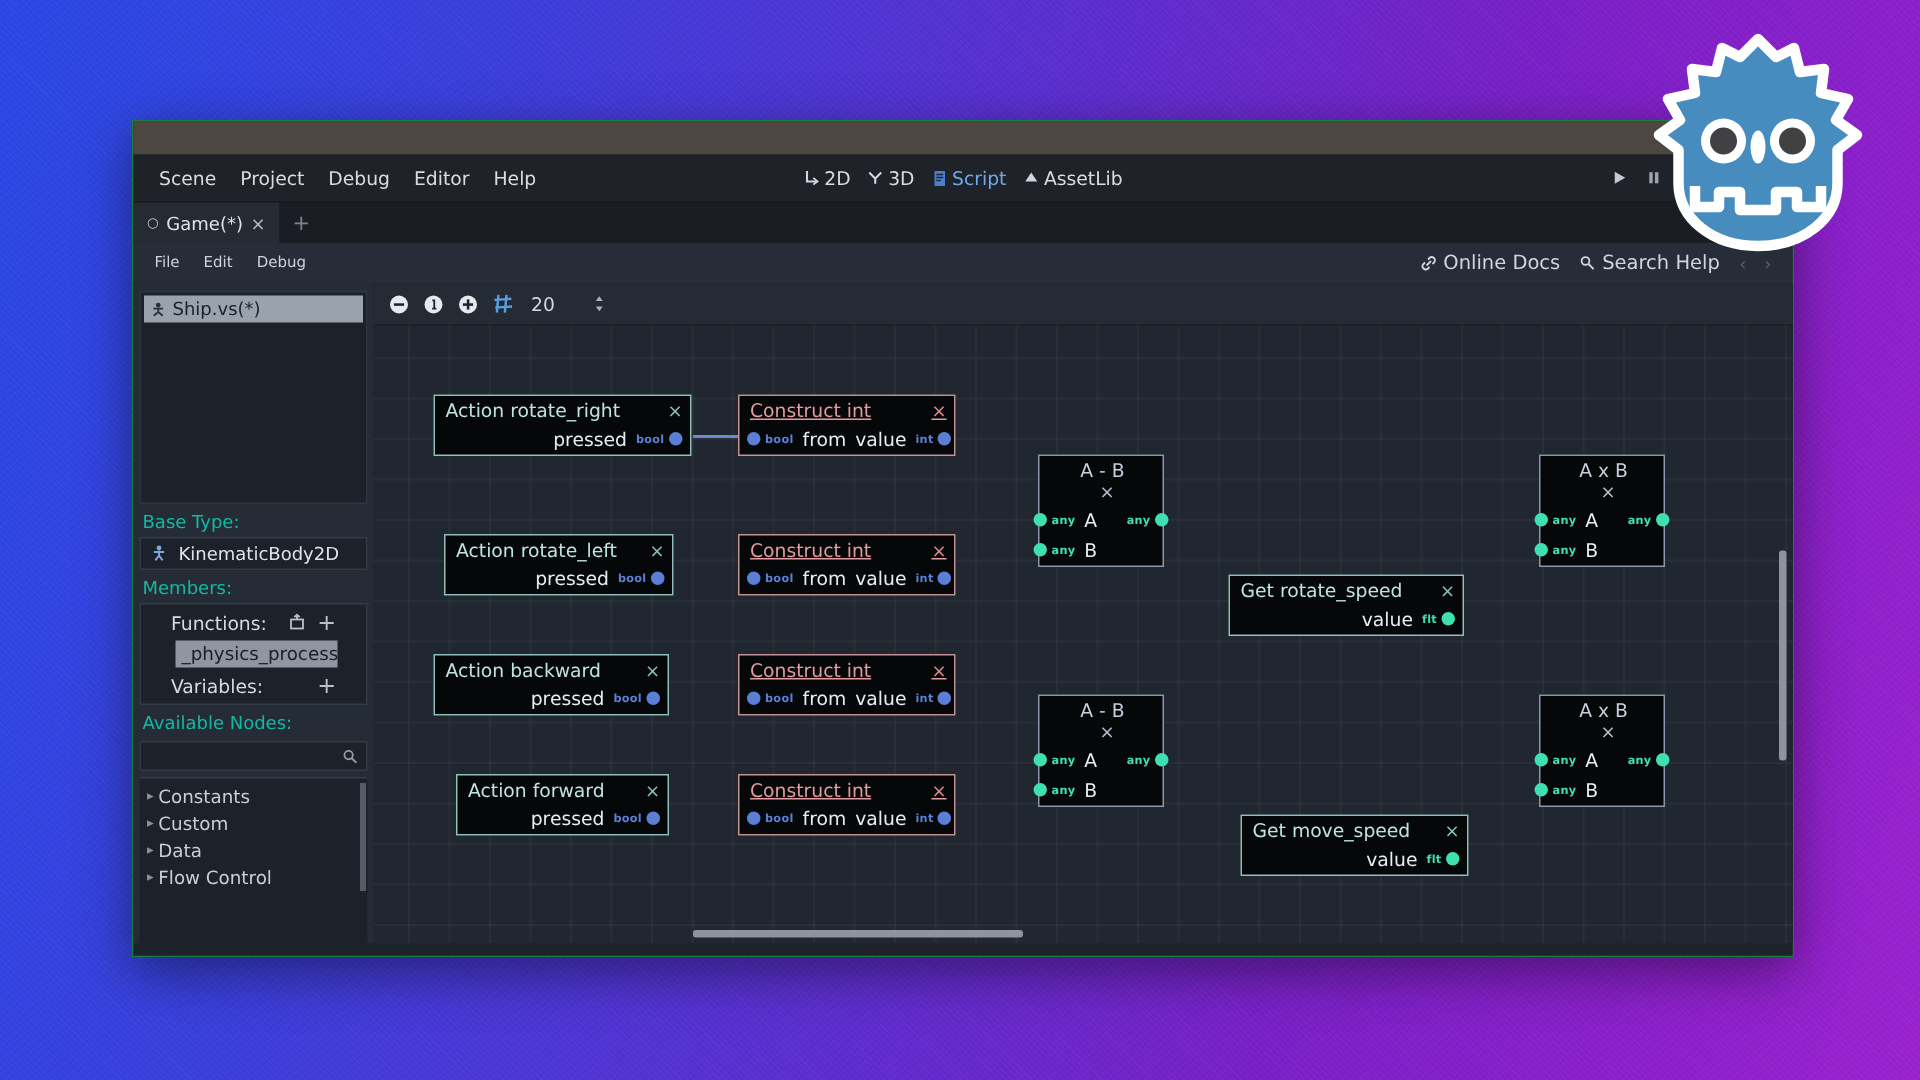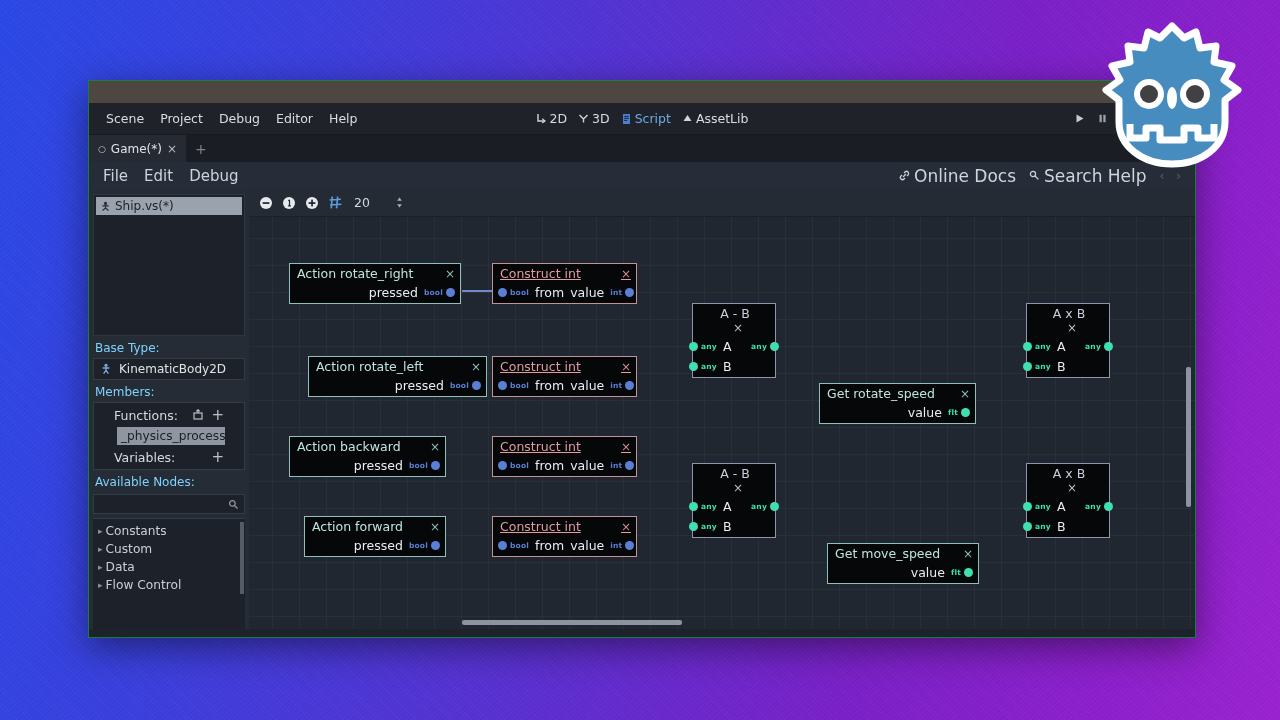--- a/index.html
+++ b/index.html
@@ -68,44 +68,44 @@
     background: #262b33; display: flex; align-items: center; gap: 5px;
     padding: 0 9px; font-size: 12px; color: #dfe3e9;
   }
   #tab-add { display: flex; align-items: center; padding: 0 9px; color: #7d848f; font-size: 14px; }
 
   
   #script-menu {
     height: 27px; background: #272d38; display: flex; align-items: center;
     padding-left: 6px; position: relative;
   }
-  .smenu { color: #cdd3db; font-size: 15px; padding: 2px 8px; }
+  .smenu { color: #cdd3db; font-size: 10px; padding: 2px 8px; }
   #docs-group {
     position: absolute; right: 10px; display: flex; align-items: center; gap: 13px;
   }
-  .doclink { color: #cfd5dd; font-size: 17px; display: flex; align-items: center; gap: 4px; }
+  .doclink { color: #cfd5dd; font-size: 13px; display: flex; align-items: center; gap: 4px; }
   #arrow-nav { color: #5a6270; font-size: 12px; letter-spacing: 4px; }
 
   
   #body-split { flex: 1; display: flex; background: #21262e; min-height: 0; }
 
   
   #left-panel {
     width: 160px; background: #262c36; display: flex; flex-direction: column;
     font-size: 12px; color: #cdd3db; flex-shrink: 0;
   }
   #file-list {
     height: 142px; background: #1d222a; margin: 5px 4px 0 4px;
     border: 1px solid #2f3641; padding: 2px;
   }
   #file-entry {
     background: #9aa2ad; color: #1c2027; padding: 2px 4px;
     display: flex; align-items: center; gap: 4px; font-size: 12px;
   }
-  .panel-label { padding: 5px 6px 3px 6px; color: #7dd3fc; font-size: 12px; }
+  .panel-label { padding: 5px 6px 3px 6px; color: #14b8a6; font-size: 12px; }
   #base-type-val {
     margin: 0 4px; background: #1d222a; border: 1px solid #333b47;
     padding: 3px 6px; display: flex; align-items: center; gap: 7px; color: #dfe3e9;
   }
   #members-box {
     margin: 0 4px; background: #1d222a; border: 1px solid #333b47;
     padding: 2px 15px;
   }
   .member-head {
     display: flex; align-items: center; padding: 1px 5px; color: #d6dbe3; font-size: 12.5px;
@@ -468,21 +468,21 @@
             <span class="port blue"></span>
             <span class="badge blue">bool</span>
             <span class="label">from</span>
             <span class="spacer"></span>
             <span class="label">value</span>
             <span class="badge blue">int</span>
             <span class="port blue"></span>
           </div>
         </div>
 
-        <div class="gnode" style="left:59px;top:139px;width:179px">
+        <div class="gnode" style="left:47px;top:139px;width:153px">
           <div class="gnode-title">
             <span>Action rotate_left</span>
             <span class="tspacer"></span>
             <span class="gclose">×</span>
           </div>
           <div class="grow">
             <span class="spacer"></span>
             <span class="label">pressed</span>
             <span class="badge blue">bool</span>
             <span class="port blue"></span>

